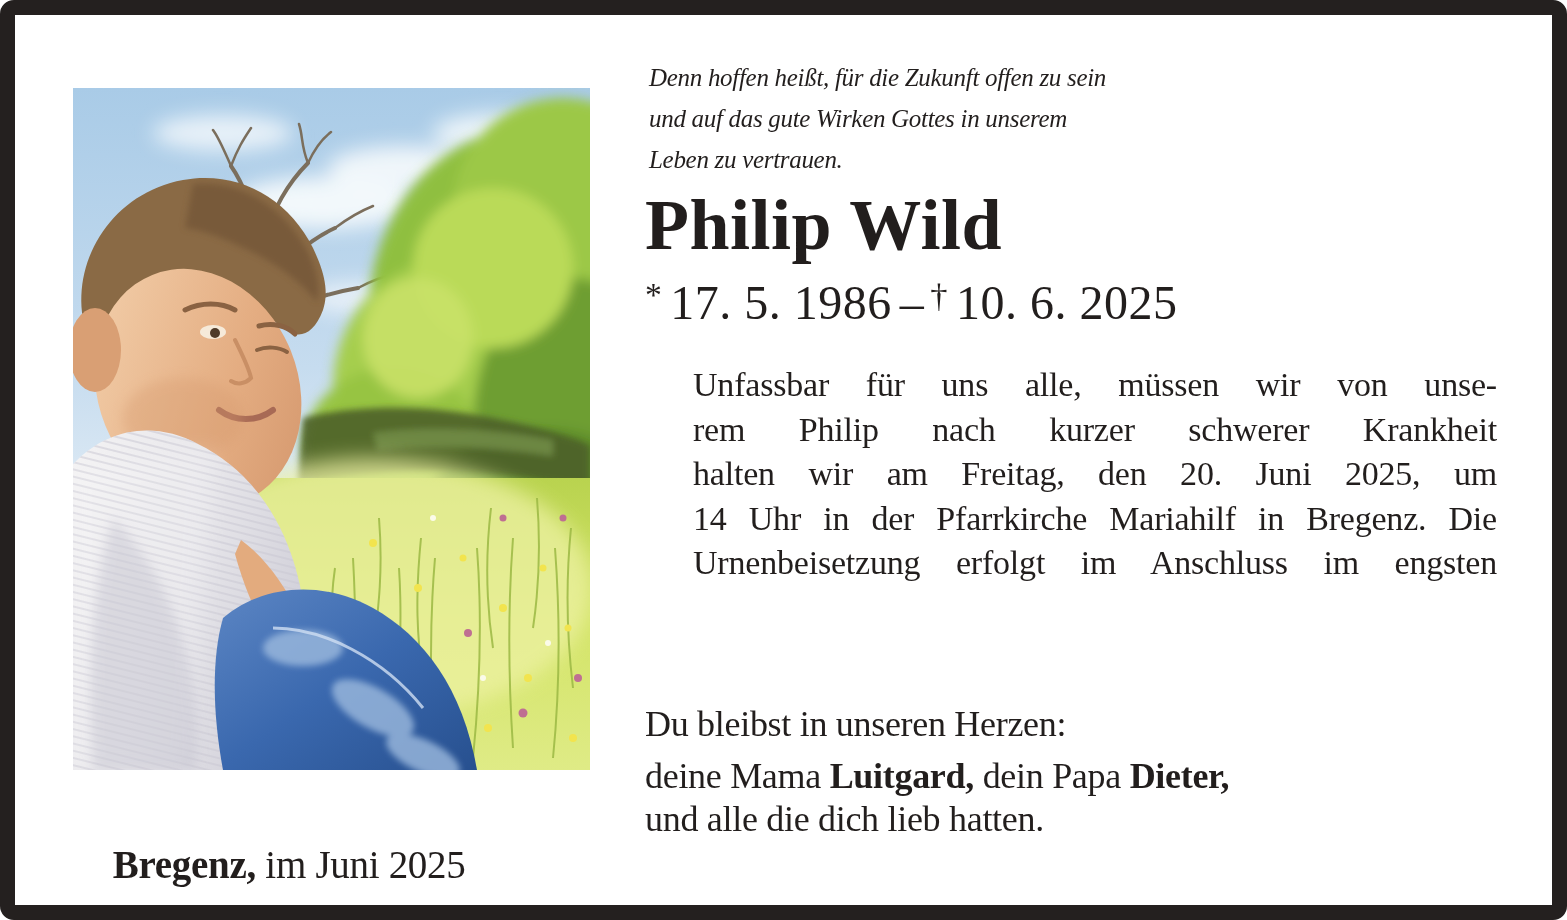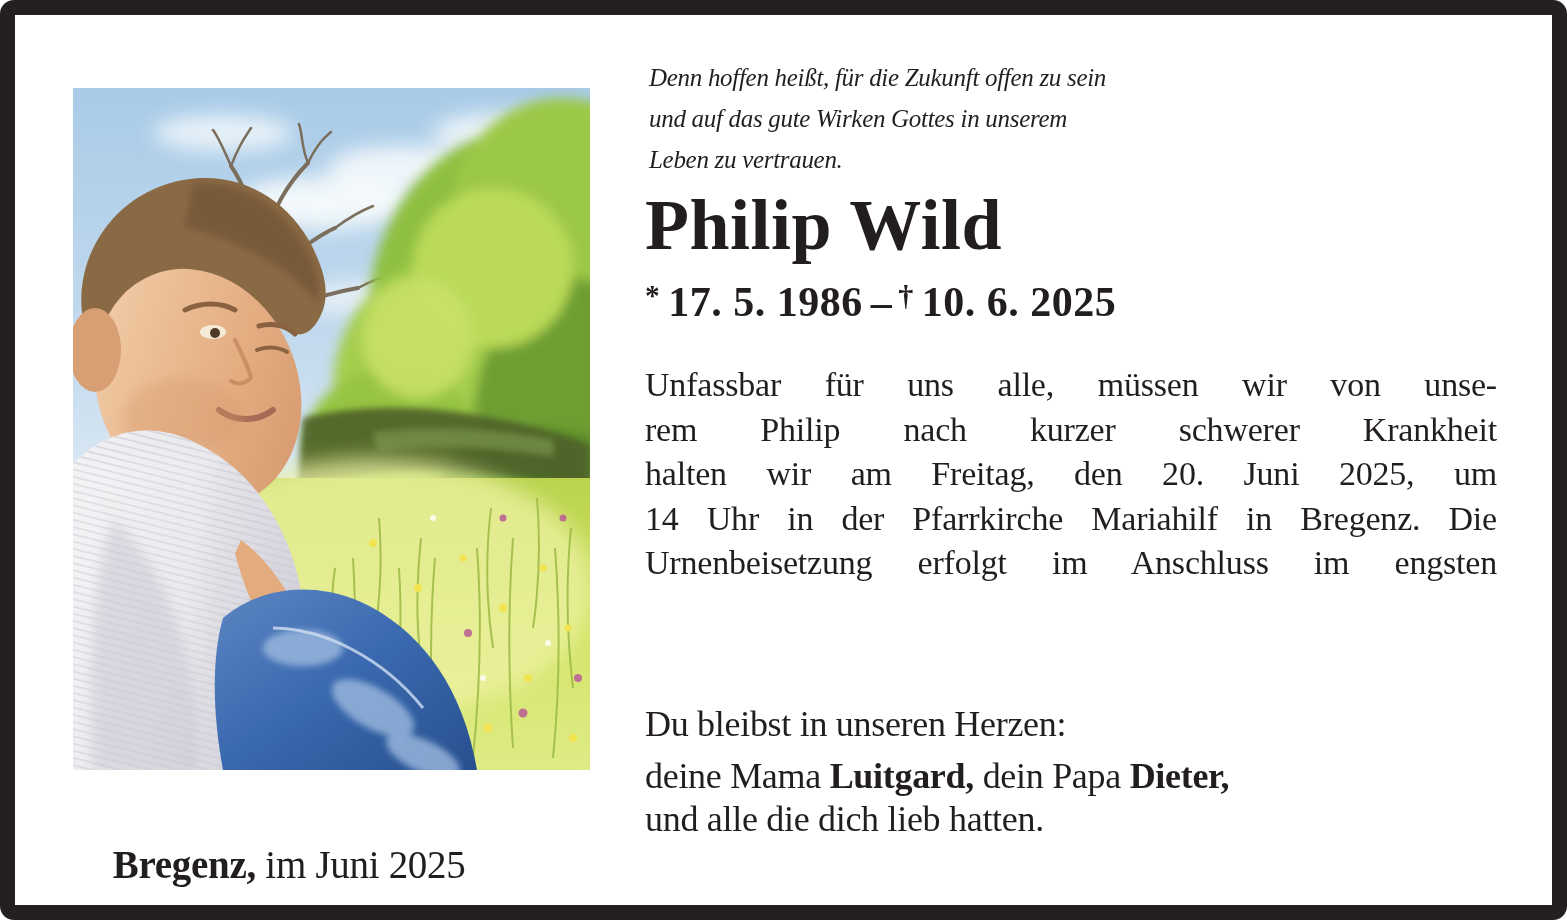--- a/index.html
+++ b/index.html
@@ -20,28 +20,28 @@
   
   .rightcol{position:absolute;left:630px;top:0;width:852px;}
 
   .quote{position:absolute;top:26px;left:4px;width:100%;
          font-style:italic;font-size:25px;line-height:41px;letter-spacing:-0.3px;margin-top:16px;}
 
   .name{position:absolute;top:172px;left:0;width:100%;
         font-size:72px;line-height:76px;letter-spacing:0.5px;font-weight:bold;}
 
   .dates{position:absolute;top:258px;left:0;width:100%;
-         font-weight:bold;font-size:42px;line-height:44px;letter-spacing:0.5px;}
+         font-weight:normal;font-size:48px;line-height:44px;letter-spacing:0.5px;}
   .dates .bsym{font-size:0.70em;vertical-align:0.38em;margin-right:8px;}
   .dates .sep{margin:0 6px 0 8px;}
   .dates .dsym{font-size:0.72em;vertical-align:0.35em;margin-right:8px;}
 
   .announce{position:absolute;top:348px;left:0;width:100%;
             font-size:34px;line-height:44.5px;letter-spacing:-0.2px;}
-  .jline{text-align:justify;text-align-last:justify;}
+  .jline{text-align:justify;text-align-last:justify;margin-left:48px;}
   .jline.last{text-align-last:left;}
 
   .farewell{position:absolute;top:688px;left:0;width:100%;
             font-size:36px;line-height:42px;letter-spacing:-0.3px;}
 
   .family{position:absolute;top:740px;left:0;width:100%;
           font-size:36px;line-height:42.5px;letter-spacing:-0.3px;}
   .family .seg{white-space:pre-wrap;}
   .family .b{font-weight:bold;}
 </style>

